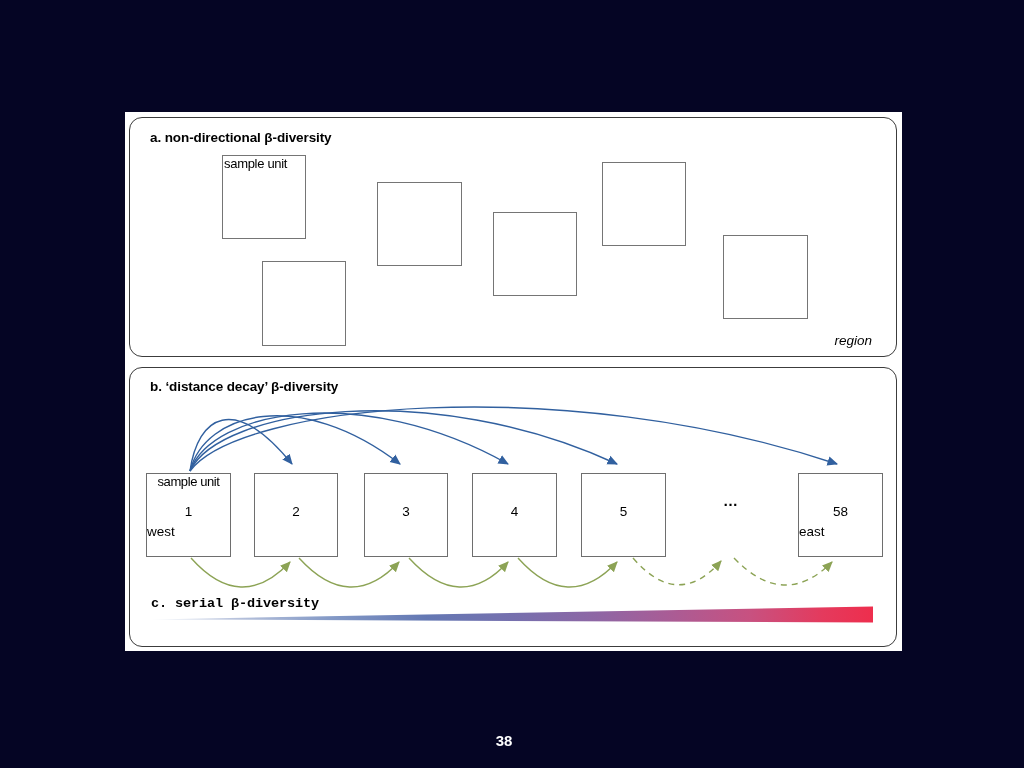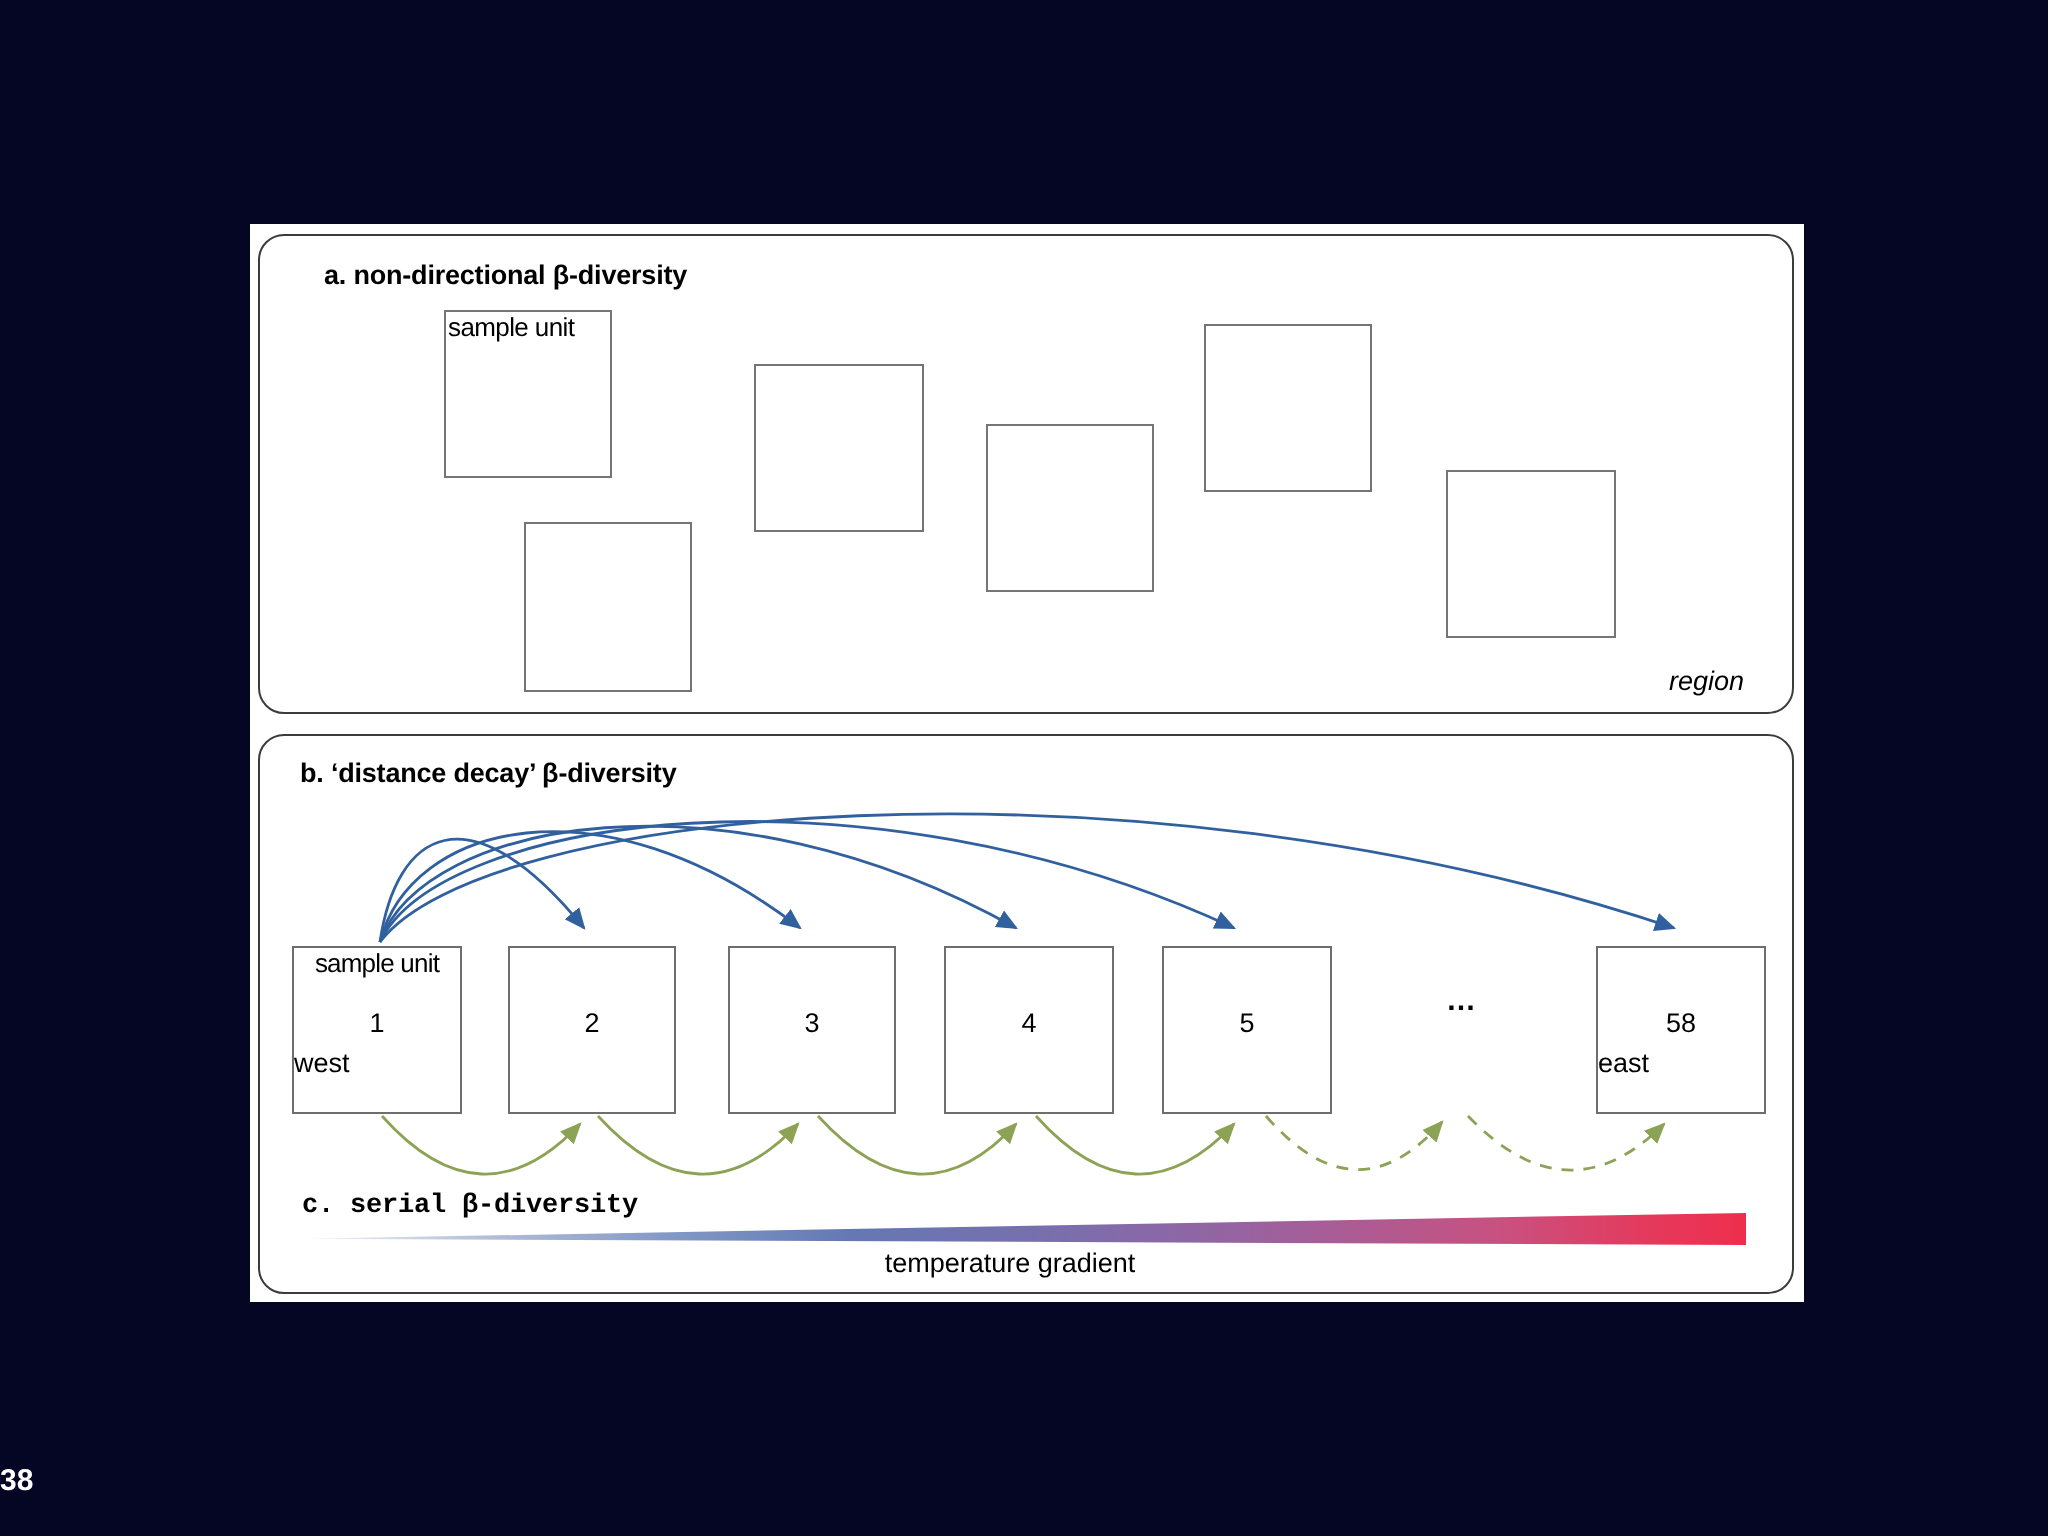--- a/index.html
+++ b/index.html
@@ -6,39 +6,39 @@
   .slide{
     position:relative;width:1024px;height:768px;overflow:hidden;
     background:#050524;
     font-family:"Liberation Sans",sans-serif;color:#000;
   }
   .backing{position:absolute;left:125px;top:112px;width:777px;height:539px;background:#ffffff;}
   .panel{position:absolute;background:#ffffff;border:1.3px solid #3c3c3c;border-radius:13px;box-sizing:border-box;}
   .panel-a{left:129px;top:117px;width:768px;height:240px;}
   .panel-b{left:129px;top:367px;width:768px;height:280px;}
   .panel-title{position:absolute;font-size:13.5px;font-weight:700;letter-spacing:-0.1px;white-space:nowrap;}
-  .title-a{left:162px;top:130px;}
+  .title-a{left:150px;top:130px;}
   .title-b{left:150px;top:379px;text-align:center;}
   .title-c{left:151px;top:596px;font-family:Liberation Mono, monospace;}
   .asq{position:absolute;background:#fff;border:1.6px solid #757575;box-sizing:border-box;}
   .asq .su-label{position:absolute;left:1px;top:0px;font-size:13px;letter-spacing:-0.3px;white-space:nowrap;}
   .bsq{position:absolute;background:#fff;border:1.6px solid #6e6e6e;box-sizing:border-box;height:84px;}
   .bsq .su-label{position:absolute;left:0;right:0;top:0px;text-align:center;font-size:13px;letter-spacing:-0.4px;white-space:nowrap;}
   .bsq .num{position:absolute;left:0;right:0;top:30px;text-align:center;font-size:13.5px;}
   .bsq .dir{position:absolute;left:0;right:0;top:50px;text-align:left;font-size:13.5px;}
   .region-label{position:absolute;left:770px;top:333px;width:102px;text-align:right;font-size:13.5px;font-style:italic;}
   .ellipsis{position:absolute;left:716px;top:492px;width:30px;text-align:center;font-size:15px;font-weight:700;letter-spacing:1px;}
   .arcs{position:absolute;left:0;top:0;pointer-events:none;}
   .wedge{
     position:absolute;left:152px;top:605px;width:721px;height:18px;
     background:linear-gradient(to right,#eef2f8 0%,#b6c1db 12%,#8399c6 25%,#6478b3 38%,#7670ae 50%,#8f66a4 62%,#aa5c95 72%,#c85180 83%,#e43a5d 93%,#ee2e4d 100%);
     clip-path:polygon(0% 80%,100% 8%,100% 97%);
   }
   .gradient-label{position:absolute;left:355px;top:624px;width:300px;text-align:center;font-size:13.5px;}
-  .page-number{position:absolute;left:0;right:16px;top:732px;color:#ffffff;font-size:15px;font-weight:600;}
+  .page-number{position:absolute;left:0;right:16px;top:732px;text-align:center;color:#ffffff;font-size:15px;font-weight:600;}
 </style>
 </head>
 <body>
 
 <div class="slide">
 
   <div class="backing"></div>
 
   <div class="panel panel-a"></div>
   <div class="panel-title title-a">a. non-directional β-diversity</div>
@@ -102,17 +102,16 @@
       <path d="M299 558 Q350 614 399 562" marker-end="url(#arrow-green)"></path>
       <path d="M409 558 Q460 614 508 562" marker-end="url(#arrow-green)"></path>
       <path d="M518 558 Q568 614 617 562" marker-end="url(#arrow-green)"></path>
       <path stroke-dasharray="6 5" d="M633 558 Q678 610 721 561" marker-end="url(#arrow-green)"></path>
       <path stroke-dasharray="6 5" d="M734 558 Q784 610 832 562" marker-end="url(#arrow-green)"></path>
     </g>
   </svg>
 
   <div class="panel-title title-c">c. serial β-diversity</div>
   <div class="wedge"></div>
-  <div class="gradient-label">temperature gradient</div>
 
   <div class="page-number">38</div>
 
 </div>
 
 </body></html>

